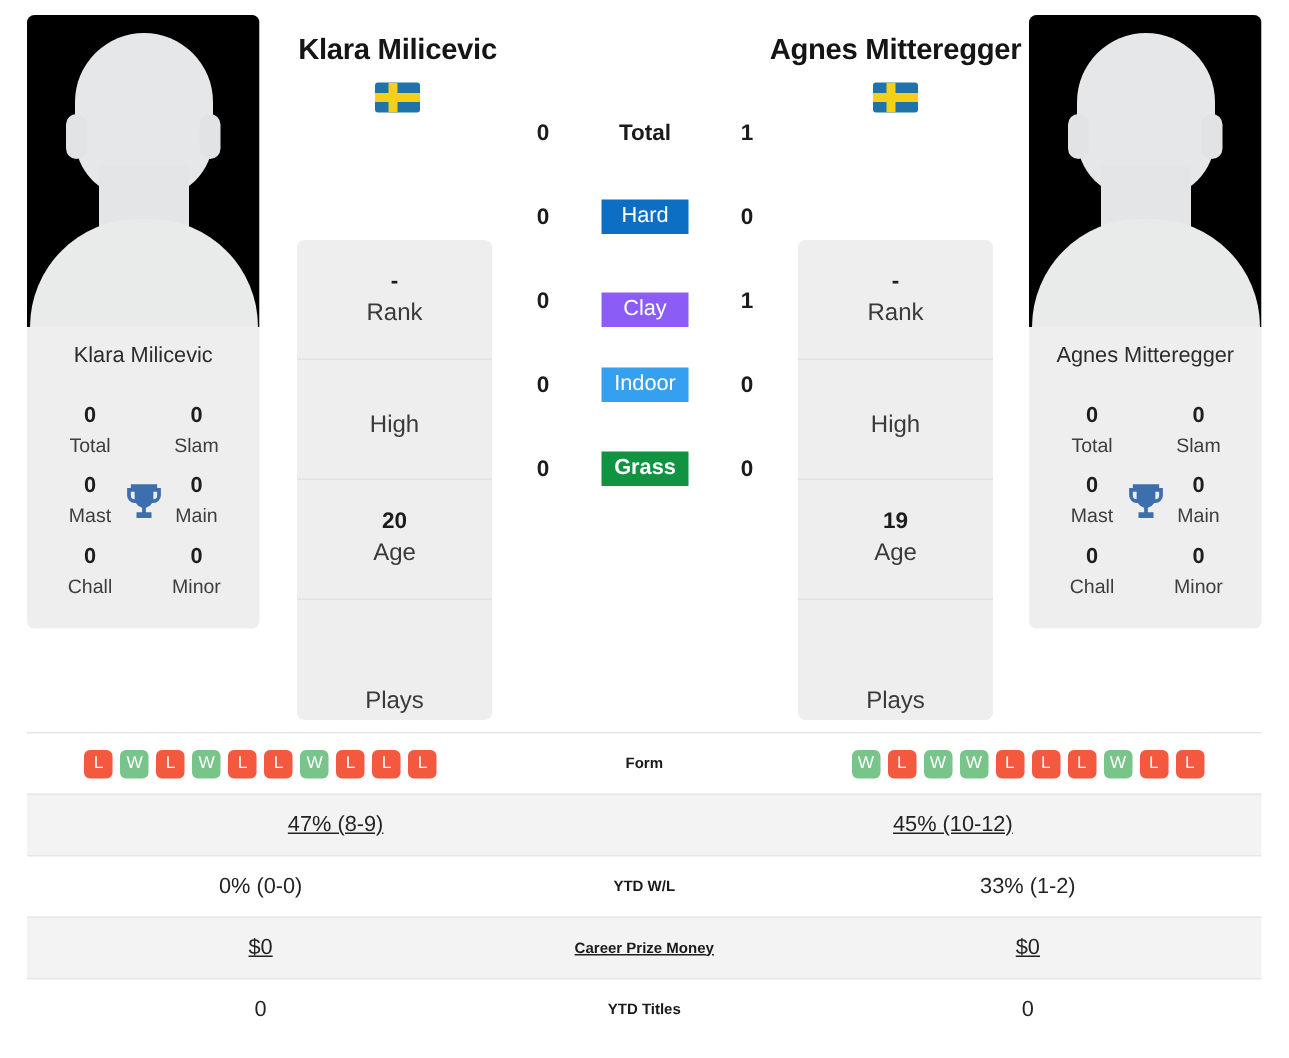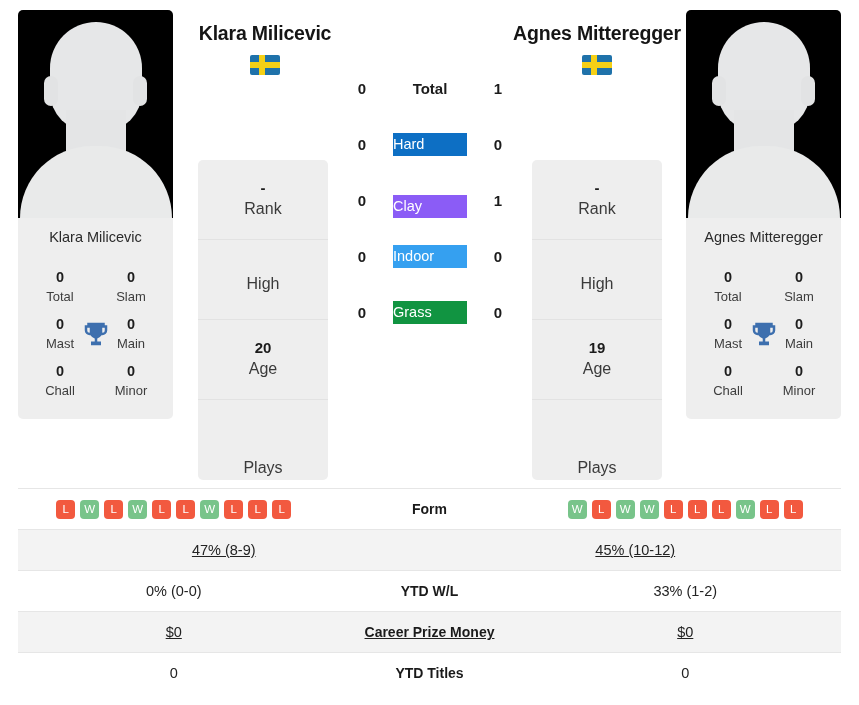--- a/index.html
+++ b/index.html
@@ -188,22 +188,22 @@
     display: flex;
     justify-content: center;
   }
   .sr-label-plain {
     font-size: 15px;
     font-weight: bold;
     color: #1b1b1b;
   }
   .sr-badge {
     display: block;
-    width: 74px;
-    text-align: left;
+    width: 58px;
+    text-align: center;
     padding: 3px 0 4px;
     font-size: 14.5px;
     color: #ffffff;
   }
 
   
   .stats-table {
     position: absolute;
     top: 488px;
     left: 18px;
@@ -219,21 +219,21 @@
   .st-row:first-child { border-top: 1px solid #e6e6e6; }
   .st-left, .st-right {
     flex: 1;
     text-align: center;
     font-size: 14.5px;
     color: #232323;
   }
   .st-mid {
     width: 200px;
     text-align: center;
-    font-size: 14px;
+    font-size: 10px;
     font-weight: bold;
     color: #1a1a1a;
   }
   .form-strip {
     display: flex;
     justify-content: center;
     gap: 5px;
   }
   .form-chip {
     width: 19px; height: 19px;
@@ -419,21 +419,21 @@
       <div class="surface-row">
         <div class="sr-score">0</div>
         <div class="sr-mid">
           <span class="sr-badge" style="background: rgb(53, 160, 240);">Indoor</span>
         </div>
         <div class="sr-score">0</div>
       </div>
       <div class="surface-row">
         <div class="sr-score">0</div>
         <div class="sr-mid">
-          <span class="sr-badge" style="background: rgb(17, 148, 65);">Grass</span>
+          <span class="sr-badge" style="background: rgb(17, 148, 65); font-weight: bold;">Grass</span>
         </div>
         <div class="sr-score">0</div>
       </div>
     </div>
 
 </div>
 
 <div class="stats-table" id="stats-table">
     <div class="st-row">
       <div class="st-left">

